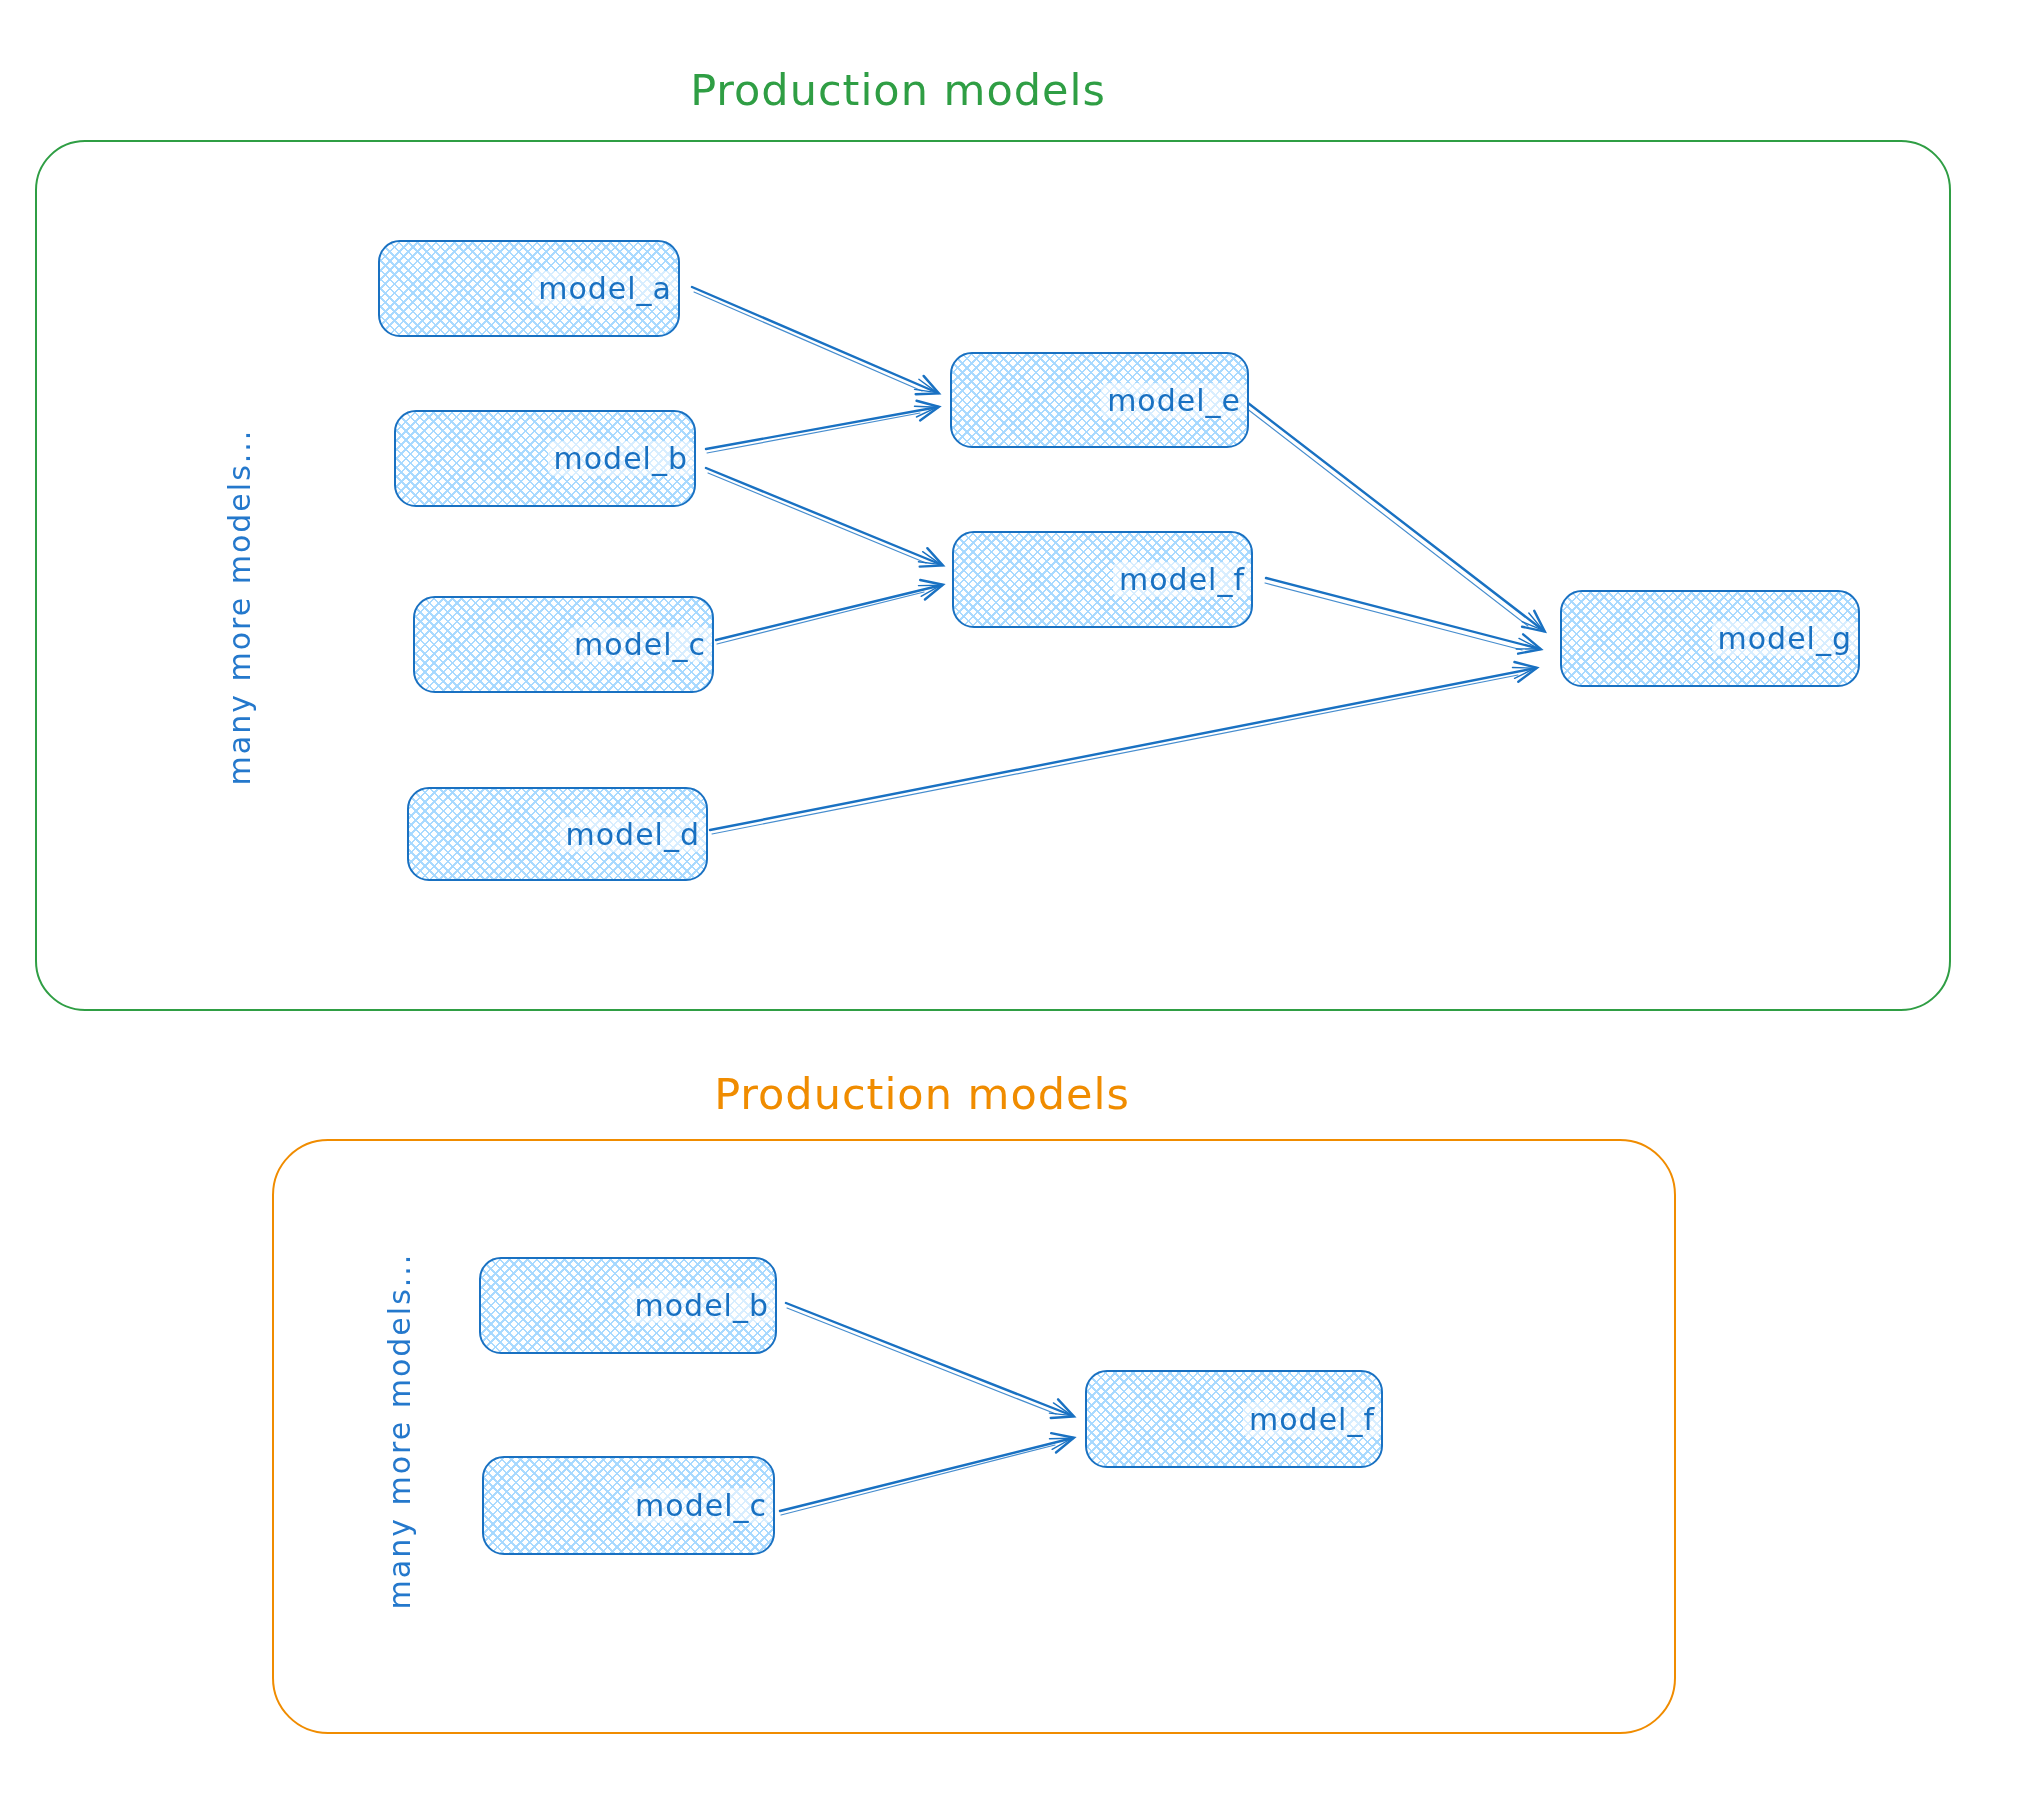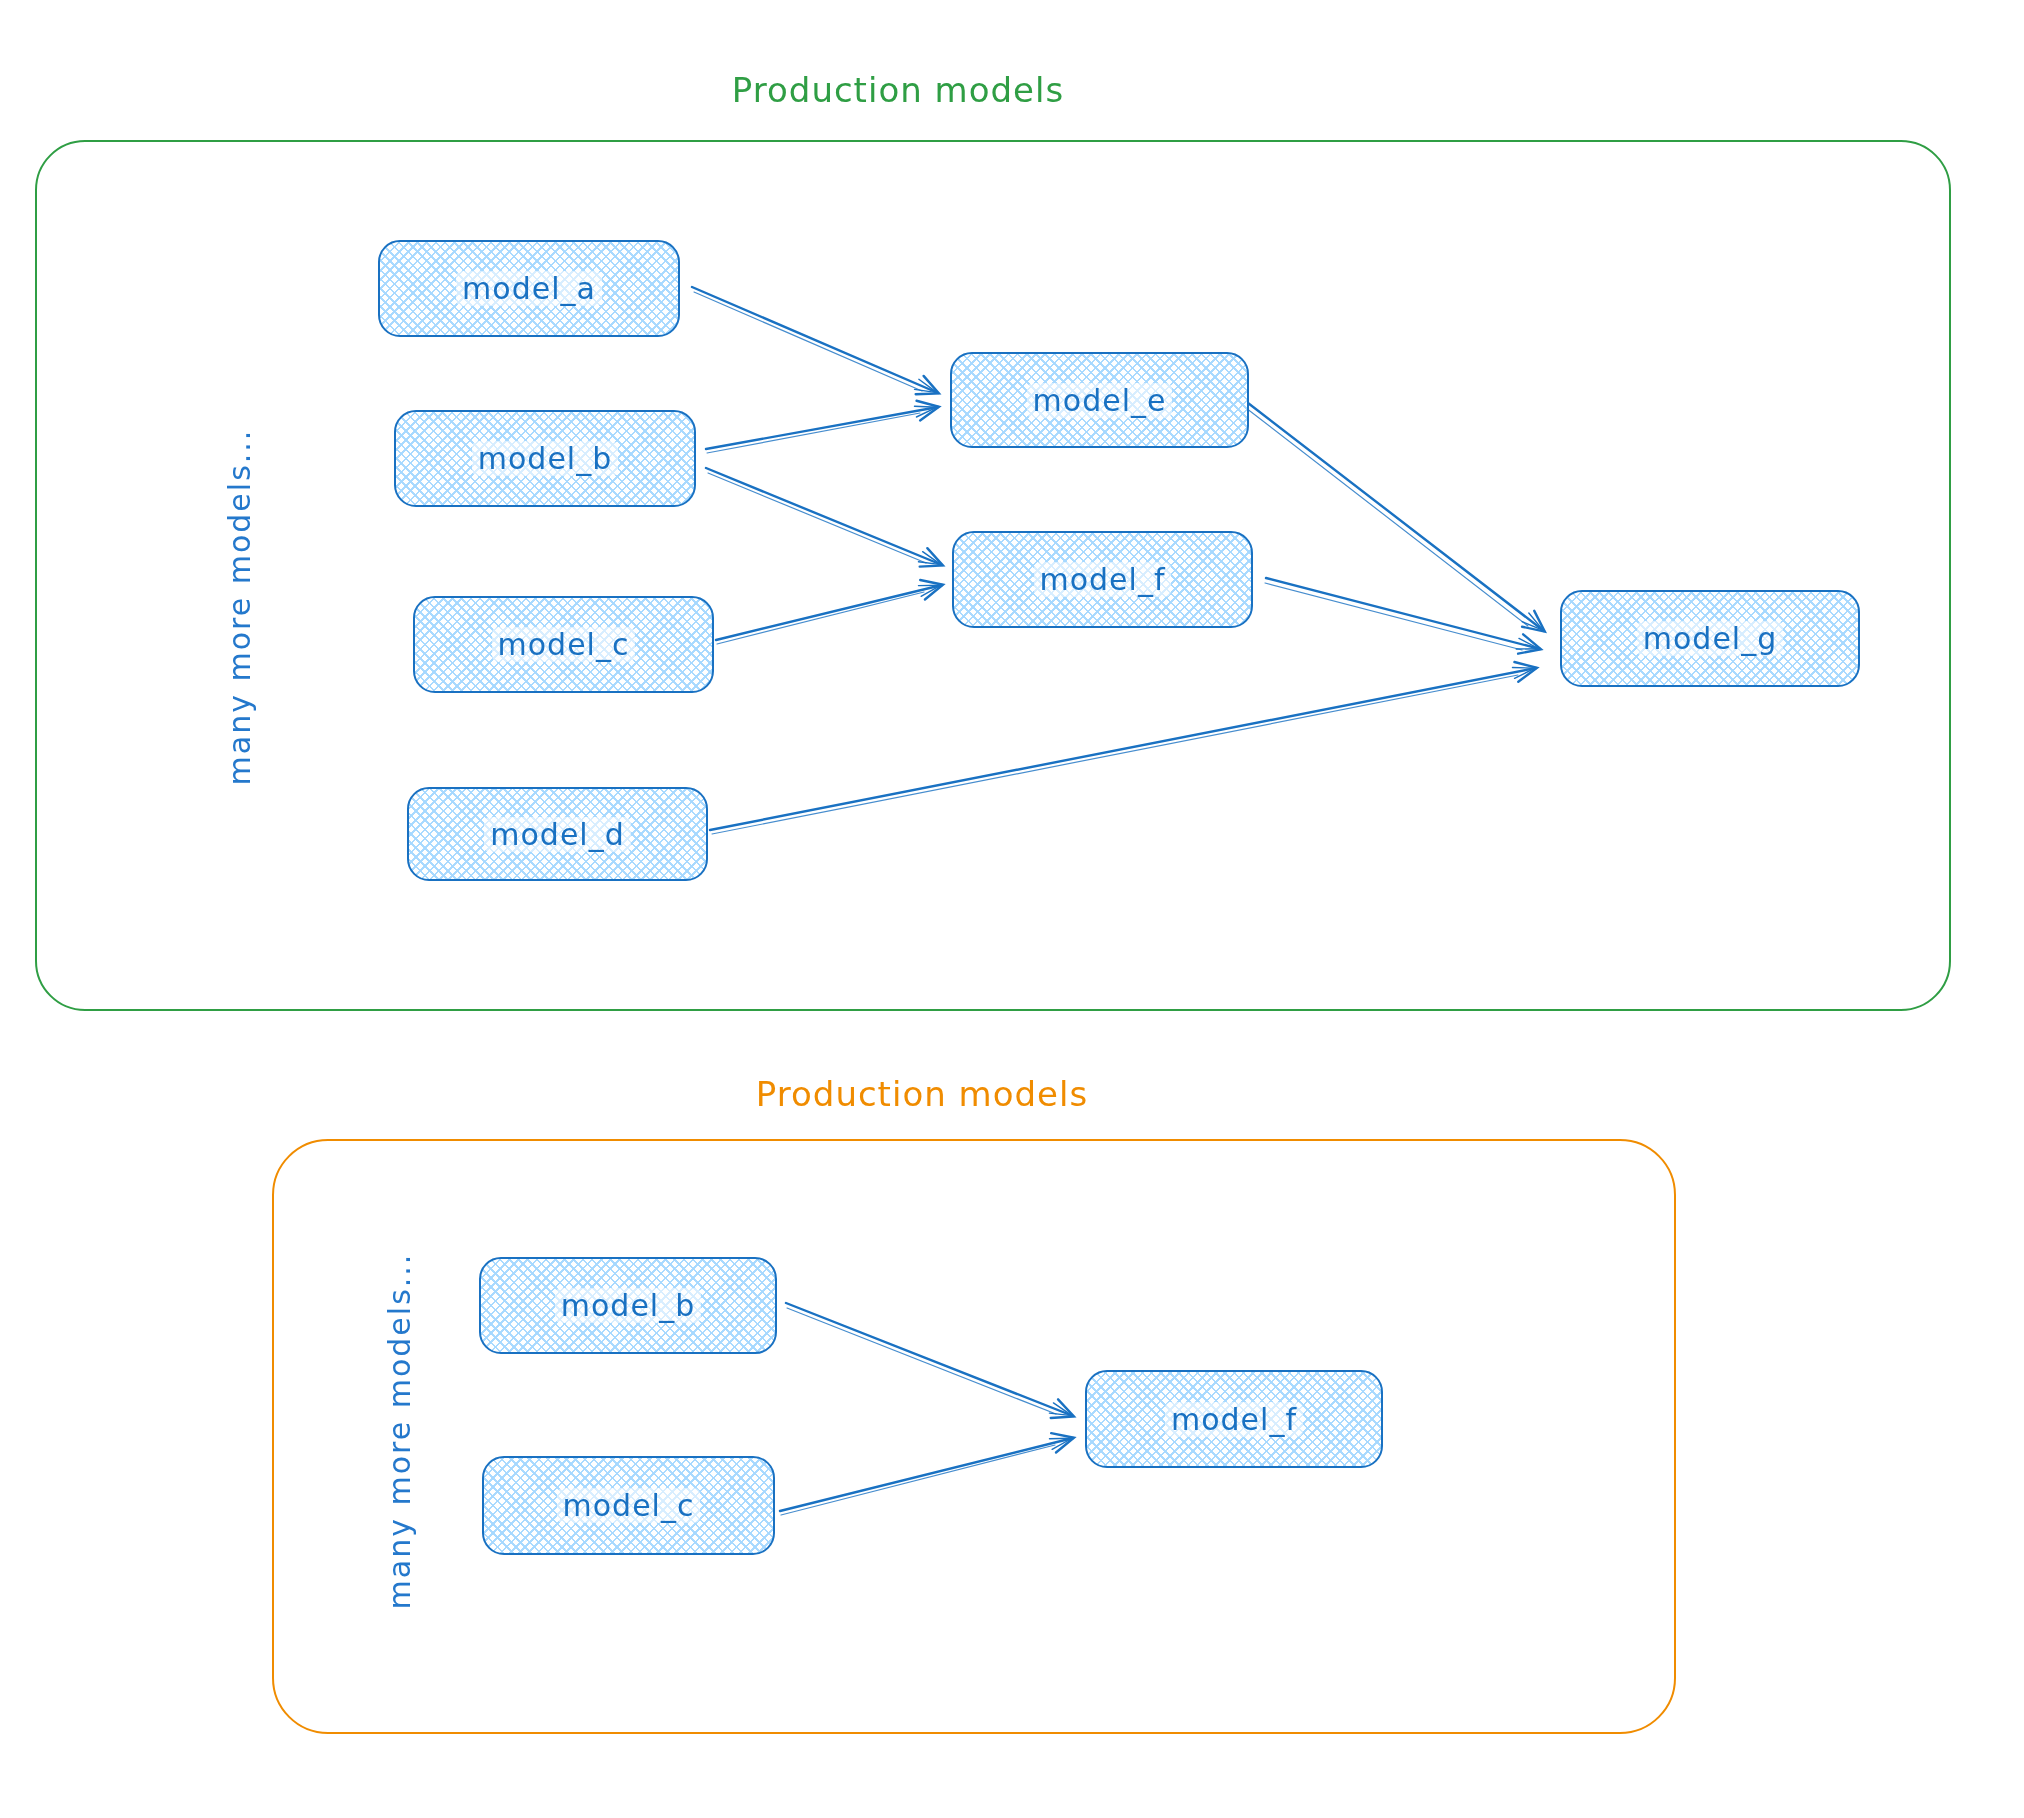--- a/index.html
+++ b/index.html
@@ -11,27 +11,27 @@
     position:absolute;border:2.5px solid;background:transparent;
   }
   .frame.production{
     left:35px;top:140px;width:1912px;height:867px;border-color:#2f9e44;border-radius:50px;
   }
   .frame.development{
     left:272px;top:1139px;width:1400px;height:591px;border-color:#f08c00;border-radius:56px;
   }
   .section-title{
     position:absolute;transform:translate(-50%,-50%);
-    font-size:34px;letter-spacing:1px;white-space:nowrap;font-weight:500;
+    font-size:43px;letter-spacing:1px;white-space:nowrap;font-weight:500;
   }
   .section-title.production{left:898px;top:90px;color:#2f9e44;}
   .section-title.development{left:922px;top:1094px;color:#f08c00;}
   .node{
     position:absolute;border:2.5px solid #1971c2;border-radius:22px;
-    display:flex;align-items:center;justify-content:center;
+    display:flex;align-items:center;justify-content:flex-end;
     background-color:#ffffff;
     background-image:
       repeating-linear-gradient(45deg, rgba(165,216,255,.95) 0px, rgba(165,216,255,.95) 1.8px, rgba(255,255,255,0) 1.8px, rgba(255,255,255,0) 6.5px),
       repeating-linear-gradient(135deg, rgba(165,216,255,.95) 0px, rgba(165,216,255,.95) 1.8px, rgba(255,255,255,0) 1.8px, rgba(255,255,255,0) 6.5px);
   }
   .node .label{
     color:#1971c2;font-size:30px;letter-spacing:1px;white-space:nowrap;
     background:rgba(255,255,255,.55);padding:0 6px;border-radius:6px;
   }
   .side-label{

